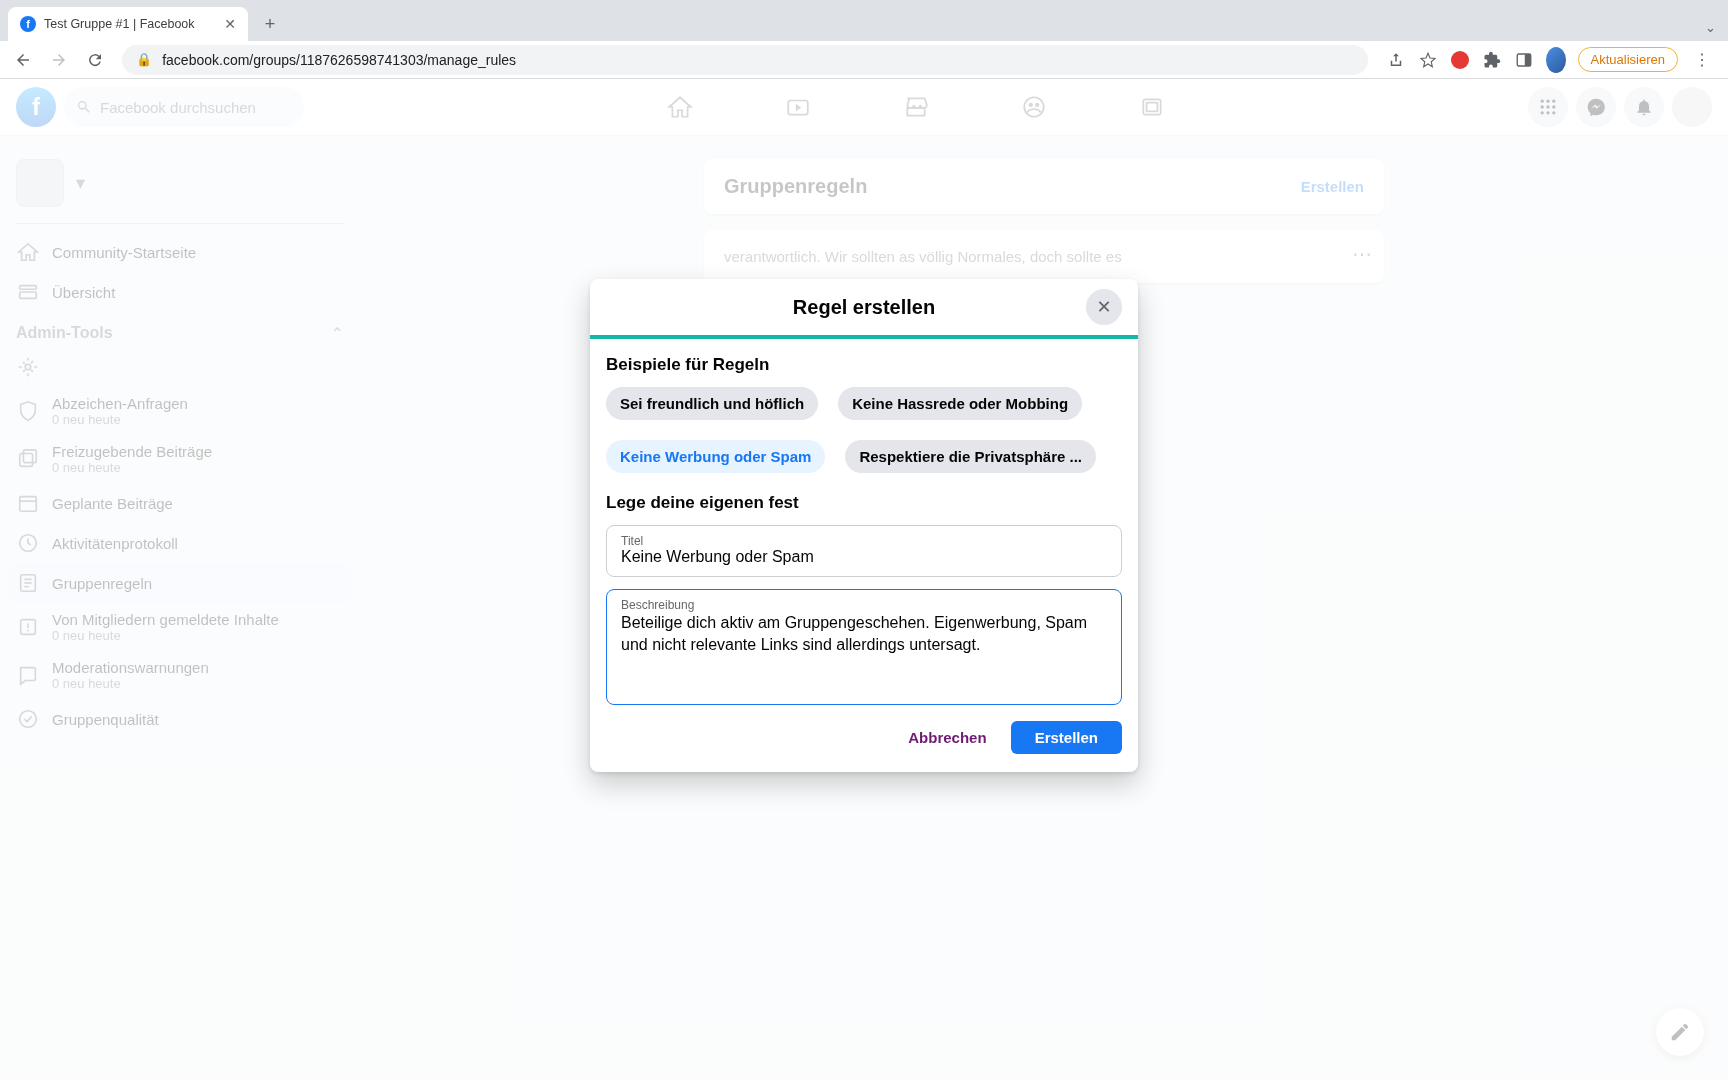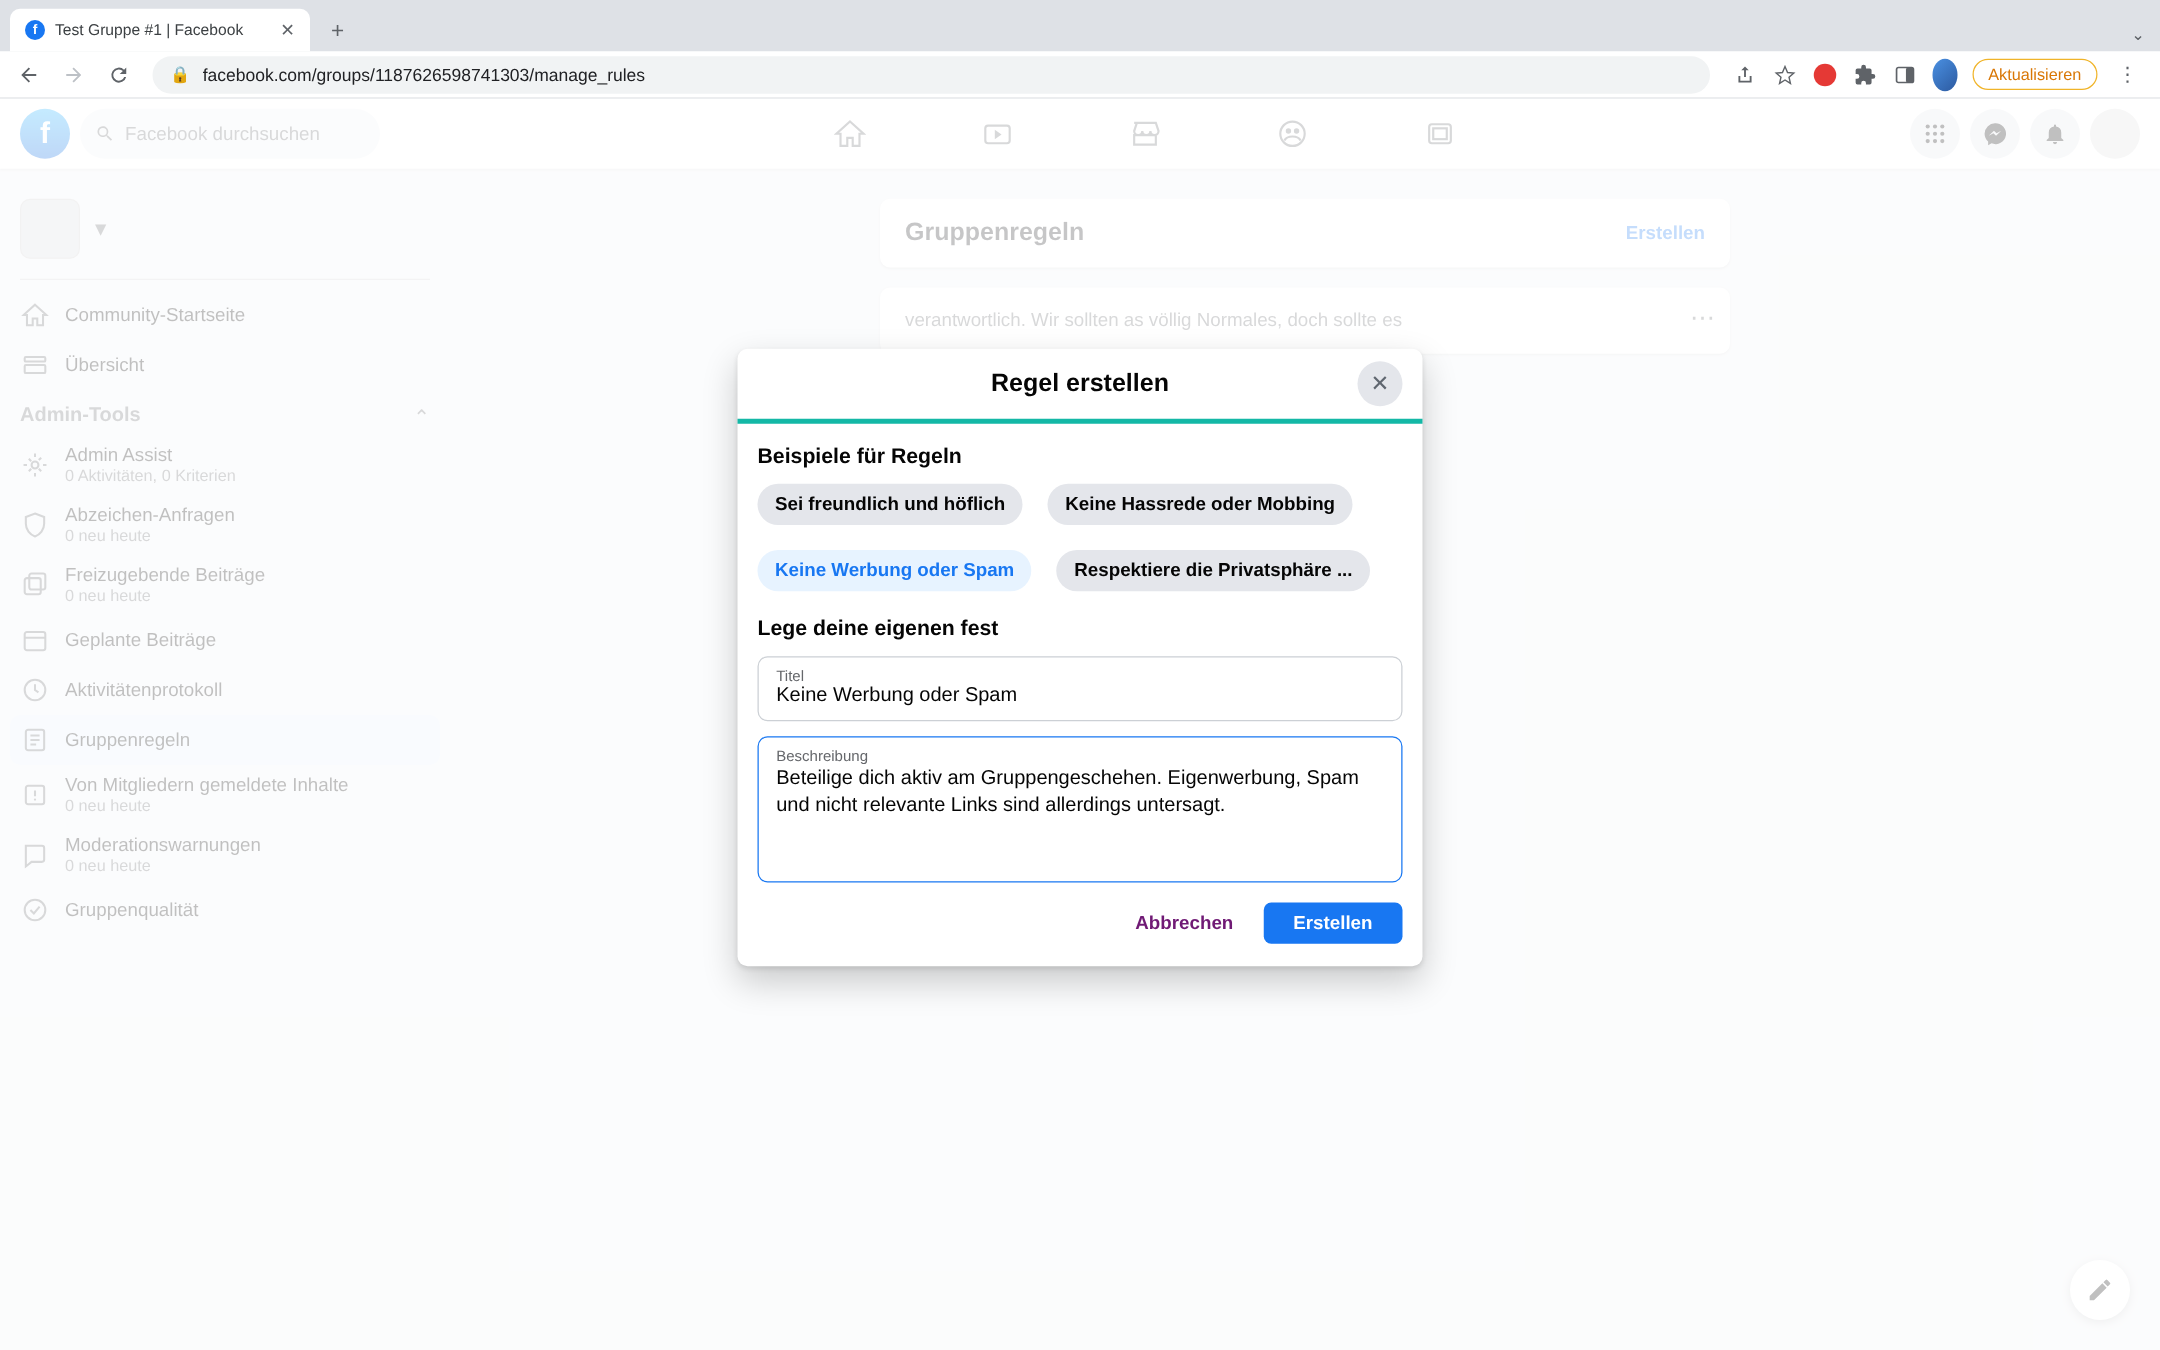--- a/index.html
+++ b/index.html
@@ -259,24 +259,20 @@
         <span style="color:#65676b">⌃</span>
       </div>
 
       <div class="sidebar-item">
         <div class="sidebar-item-icon">
             <svg width="22" height="22" viewBox="0 0 24 24">
               <circle cx="12" cy="12" r="3" fill="none" stroke="currentColor" stroke-width="1.8"></circle>
               <path d="M12 2v3m0 14v3m10-10h-3M5 12H2m15.4-6.4l-2.1 2.1M8.7 15.3l-2.1 2.1m0-10.8l2.1 2.1m6.6 6.6l2.1 2.1" stroke="currentColor" stroke-width="1.8"></path>
             </svg>
           </div>
-        <div class="sidebar-item-col">
-            <div class="sidebar-item-label">Admin Assist</div>
-            <div class="sidebar-item-sub">0 Aktivitäten, 0 Kriterien</div>
-          </div>
       </div>
       <div class="sidebar-item">
         <div class="sidebar-item-icon">
             <svg width="22" height="22" viewBox="0 0 24 24">
               <path d="M12 2l8 3v6c0 5-3.5 9.5-8 11-4.5-1.5-8-6-8-11V5z" fill="none" stroke="currentColor" stroke-width="1.8"></path>
             </svg>
           </div>
         <div class="sidebar-item-col">
             <div class="sidebar-item-label">Abzeichen-Anfragen</div>
             <div class="sidebar-item-sub">0 neu heute</div>

